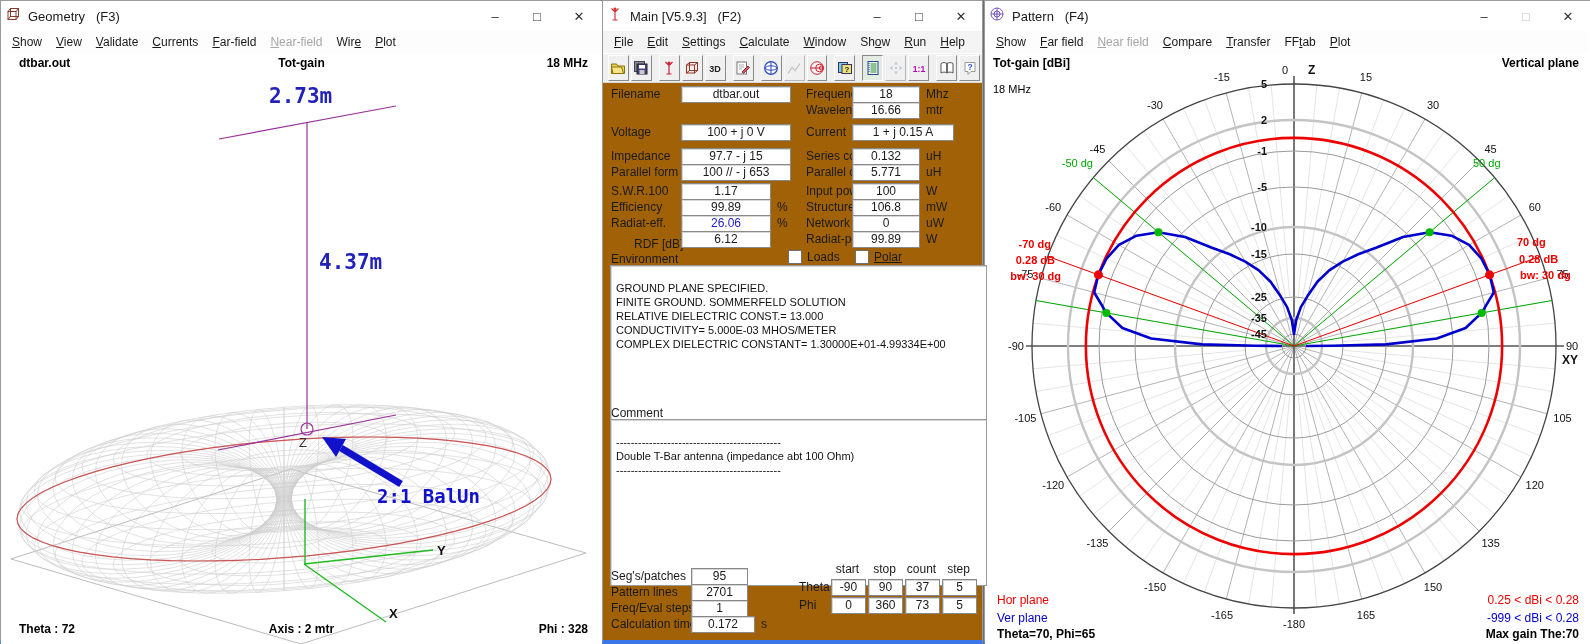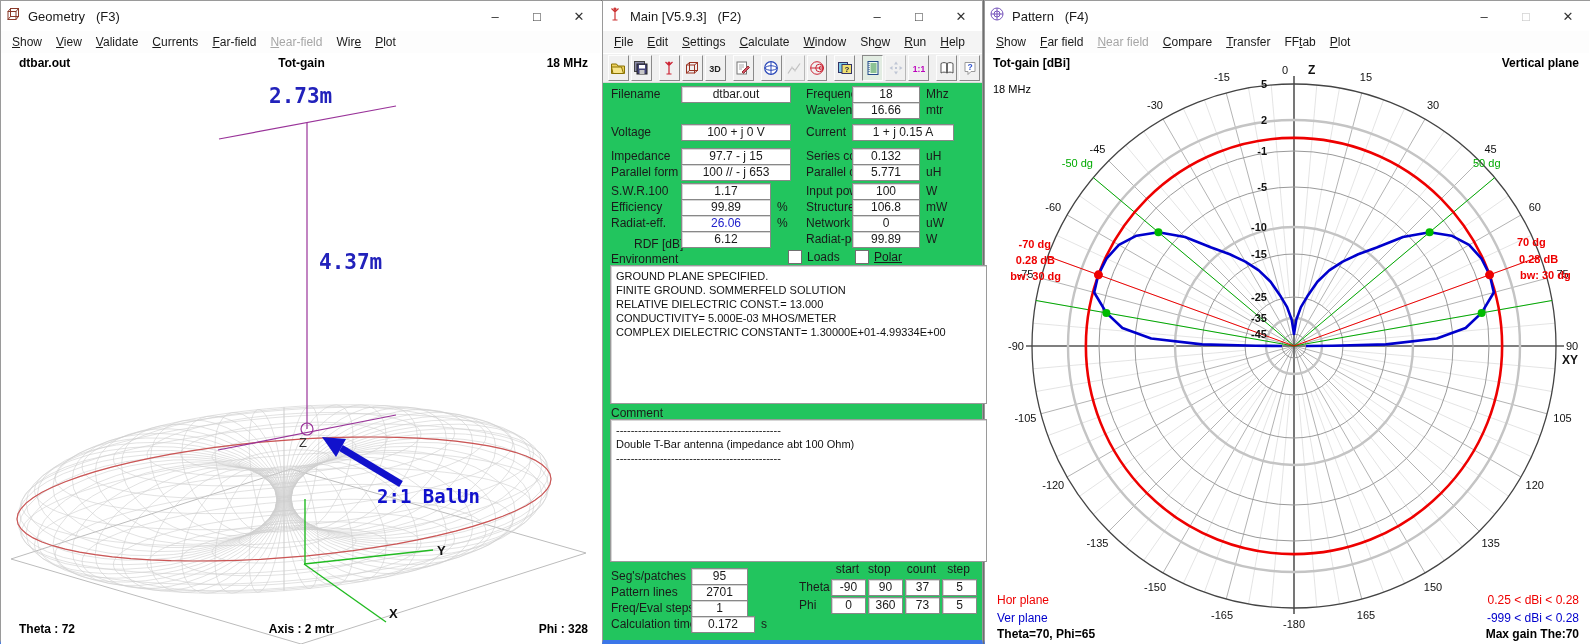--- a/index.html
+++ b/index.html
@@ -14,34 +14,34 @@
         font-size:13px;color:#333;}
   .ctrl.dim{color:#c0c0c0;}
   .menubar{position:absolute;left:0;top:30px;right:0;height:22px;background:#fdfdfd;display:flex;
            align-items:center;padding-left:4px;font-size:12px;z-index:30;}
   .menu-item{padding:3px 7px;color:#1a1a1a;white-space:nowrap;}
   .menu-item.disabled{color:#a6a6a6;}
   .overlay{position:absolute;z-index:20;font-size:12px;color:#000;white-space:pre;}
   .bold{font-weight:bold;}
   svg.canvas{position:absolute;left:0;top:0;z-index:5;}
   
-  #win-main{background:#22c55e;}
+  #win-main{background:#a16207;}
   .toolbar{position:absolute;left:0;top:52px;right:0;height:28px;display:flex;align-items:center;
            padding-left:5px;background:#f0f0f0;border-top:1px solid #fff;border-bottom:1px solid #d8d8d8;z-index:25;}
   .tbtn{width:24px;height:24px;margin-right:2px;background:#f0f0f0;border:1px solid;
         border-color:#fdfdfd #8a8a8a #8a8a8a #fdfdfd;display:flex;align-items:center;justify-content:center;}
   .tbtn.active{border-color:#8a8a8a #fdfdfd #fdfdfd #8a8a8a;background:#e2ece2;}
   .tbtn.gap{margin-left:5px;}
   .flabel{position:absolute;font-size:12px;color:#1a1a1a;white-space:nowrap;z-index:10;}
   .fbox{position:absolute;height:15px;line-height:15px;background:#fff;text-align:center;font-size:12px;
         color:#1a1a1a;border:1px solid #888;box-shadow:inset 1px 1px 0 #d6d6d6;z-index:10;white-space:nowrap;overflow:hidden;}
   .fbox.blue{color:#2222cc;}
   .funit{position:absolute;font-size:12px;color:#1a1a1a;z-index:10;}
   .groupbox{position:absolute;background:#fff;border:1px solid #9a9a9a;box-shadow:inset 1px 1px 0 #d6d6d6;
-            z-index:10;padding:3px 5px;font-size:11px;color:#111;line-height:14px;overflow:hidden;}
+            z-index:10;padding:15px 5px;font-size:11px;color:#111;line-height:14px;overflow:hidden;}
   .cbwrap{position:absolute;display:flex;align-items:center;z-index:10;font-size:12px;color:#1a1a1a;}
   .cb{width:12px;height:12px;background:#fff;border:1px solid #707070;margin-right:5px;}
   .sectlabel{position:absolute;font-size:12px;color:#1a1a1a;z-index:10;}
 </style>
 </head>
 <body>
 
 <div id="desktop">
 
   <div class="window" id="win-geometry" style="left:0;width:601px;">
@@ -312,21 +312,21 @@
       <div class="flabel" style="left: 8px; top: 568px;">Seg's/patches</div>
       <div class="fbox" style="left: 88px; top: 567px; width: 55px;">95</div>
       <div class="flabel" style="left: 8px; top: 584px;">Pattern lines</div>
       <div class="fbox" style="left: 88px; top: 583px; width: 55px;">2701</div>
       <div class="flabel" style="left: 8px; top: 600px;">Freq/Eval steps</div>
       <div class="fbox" style="left: 88px; top: 599px; width: 55px;">1</div>
       <div class="flabel" style="left: 8px; top: 616px;">Calculation time</div>
       <div class="fbox" style="left: 88px; top: 615px; width: 62px;">0.172</div>
       <div class="funit" style="left: 158px; top: 616px;">s</div>
       <div class="flabel" style="left: 228px; top: 561px; width: 33px; text-align: center;">start</div>
-      <div class="flabel" style="left: 265px; top: 561px; width: 33px; ">stop</div>
+      <div class="flabel" style="left: 265px; top: 561px; width: 33px; text-align: center;">stop</div>
       <div class="flabel" style="left: 302px; top: 561px; width: 33px; text-align: center;">count</div>
       <div class="flabel" style="left: 339px; top: 561px; width: 33px; text-align: center;">step</div>
       <div class="flabel" style="left: 196px; top: 579px;">Theta</div>
       <div class="fbox" style="left: 228px; top: 578px; width: 33px;">-90</div>
       <div class="fbox" style="left: 265px; top: 578px; width: 33px;">90</div>
       <div class="fbox" style="left: 302px; top: 578px; width: 33px;">37</div>
       <div class="fbox" style="left: 339px; top: 578px; width: 33px;">5</div>
       <div class="flabel" style="left: 196px; top: 597px;">Phi</div>
       <div class="fbox" style="left: 228px; top: 596px; width: 33px;">0</div>
       <div class="fbox" style="left: 265px; top: 596px; width: 33px;">360</div>

